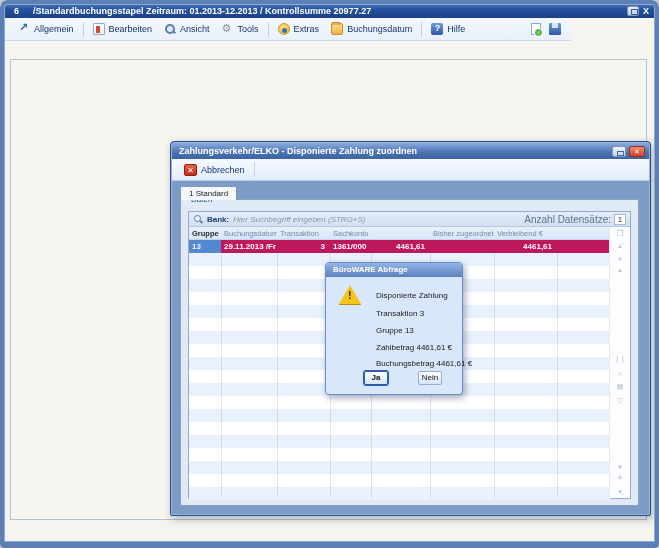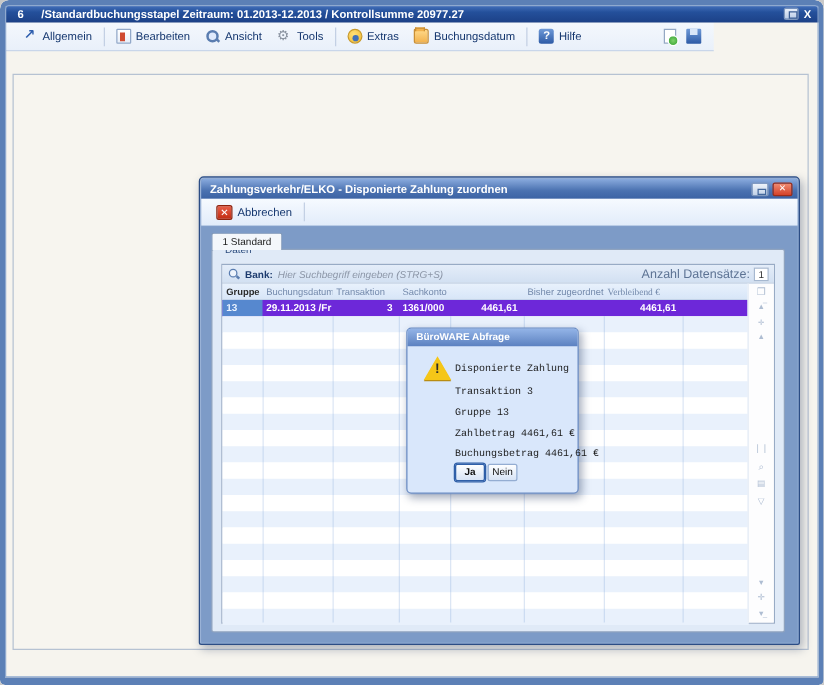--- a/index.html
+++ b/index.html
@@ -74,21 +74,21 @@
   #info-inner { position:absolute; left:5px; top:9px; right:5px; bottom:5px; background:#fff; border:1px solid #b3c0d2;
     font-size:8px; color:#1c1c1c; padding:5px 6px; line-height:10px; }
   #info-inner .b { font-weight:bold; }
   
   #utable { position:absolute; left:6px; top:16px; width:322px; height:204px; background:#fff; border:1px solid #9db0c8;}
   #utable-head { display:flex; height:12px; background:#dde9f9; border-bottom:1px solid #c3d4ea; font-size:7.5px; color:#4a5a74;}
   #utable-head div { padding:1px 0 0 2px; overflow:hidden; }
   #utable-sel { height:12px; background:#2f5fa8; }
   .ugrid { position:absolute; top:0; bottom:0; width:1px; background:#dde7f3; }
   
-  #dialog { position:absolute; left:159px; top:141px; width:481px; height:375px; z-index:10;
+  #dialog { position:absolute; left:170px; top:141px; width:481px; height:375px; z-index:10;
     border:1px solid #2c4d85; border-radius:4px 4px 2px 2px; background:#7d9bc7;
     box-shadow: 0 0 0 1px #9ab2d6 inset, 2px 3px 8px rgba(30,50,90,.35); }
   #dlg-title { position:absolute; left:1px; right:1px; top:1px; height:16px;
     background:linear-gradient(180deg,#8aabde,#4a71b0 60%,#3c63a4); border-radius:3px 3px 0 0;
     color:#fff; font-size:9px; font-weight:bold; display:flex; align-items:center; padding-left:7px;}
   #dlg-btns { margin-left:auto; margin-right:4px; display:flex; gap:3px;}
   .dlg-min { width:14px; height:11px; background:linear-gradient(#eef3fa,#c2d2e8); border:1px solid #7e97bd; border-radius:2px; position:relative;}
   .dlg-min:after{ content:""; position:absolute; left:4px; top:4px; width:5px; height:3px; border:1px solid #44689c;}
   .dlg-close { width:16px; height:11px; background:linear-gradient(#ef8a70,#d4422a); border:1px solid #9c2c18; border-radius:2px;
     color:#fff; font-size:7px; font-weight:bold; text-align:center; line-height:10px;}
@@ -117,41 +117,41 @@
   #dsearch .slabel { font-weight:bold; color:#1c3a6d; margin-right:4px;}
   #dsearch .sph { font-style:italic; color:#8d97a8; }
   #dsearch .scount { margin-left:auto; color:#5d7394; font-size:10px; }
   #dsearch .scbox { width:12px; height:11px; background:#fff; border:1px solid #a6b8d0; font-size:8px; color:#333;
     text-align:center; line-height:10px; margin:0 4px 0 3px;}
   #dhead { position:absolute; left:0; top:15px; height:13px; width:421px; display:flex;
     background:linear-gradient(#e8f1fc,#d8e6f8); border-bottom:1px solid #c3d4ea; font-size:7.5px; color:#7389ab;}
   #dhead div { padding:2px 0 0 3px; overflow:hidden; white-space:nowrap; }
   #dhead div.dark { color:#2b2b2b; font-weight:bold; }
   #dsel { position:absolute; left:0; top:28px; height:13px; width:421px; display:flex;
-    background:#6d28d9; color:#fff; font-size:8px; font-weight:bold;}
+    background:#be185d; color:#fff; font-size:8px; font-weight:bold;}
   #dsel div { padding:1.5px 0 0 3px; overflow:hidden; white-space:nowrap;}
   #dsel .hl { background:#5688cf; color:#eaf3ff; }
   #dsel .r { text-align:right; padding-right:5px; }
   #dstripes { position:absolute; left:0; top:41px; width:421px; bottom:0; }
   .stripe { width:100%; }
   .vgrid { position:absolute; top:0; bottom:0; width:1px; background:rgba(130,165,215,.28); }
   #dstrip { position:absolute; right:0; top:15px; width:21px; bottom:0; background:#fdfdfe; border-left:1px solid #e2eaf5;
     font-size:8px; color:#aebdd2; text-align:center;}
   #dstrip .g { position:absolute; left:0; right:0; }
   
   #msgbox { position:absolute; left:325px; top:262px; width:138px; height:133px; z-index:20;
     border:1px solid #6a8cc4; border-radius:4px; background:#d9e7fb;
     box-shadow: 2px 3px 7px rgba(30,50,90,.4);}
   #msg-title { height:14px; background:linear-gradient(180deg,#93b4e7,#5c81c0); border-radius:3px 3px 0 0;
     color:#fff; font-size:8px; font-weight:bold; padding:2px 0 0 7px;}
   .warn { position:absolute; left:13px; top:22px; width:0; height:0;
     border-left:11px solid transparent; border-right:11px solid transparent; border-bottom:19px solid #f5c618;
     filter: drop-shadow(0 1px 0 #b98d12);}
   .warn:after { content:"!"; position:absolute; left:-2px; top:4px; color:#2b2b2b; font-weight:bold; font-size:11px;}
-  .msg-line { position:absolute; left:38px; font-size:8px; color:#1a1a1a; white-space:nowrap;font-family:Liberation Mono, monospace;}
+  .msg-line { position:absolute; left:50px; font-size:8px; color:#1a1a1a; white-space:nowrap;}
   .msg-btn { position:absolute; width:24px; height:14px; background:linear-gradient(#fdfeff,#d8e4f6);
     border:1px solid #94add2; border-radius:2px; font-size:8px; color:#111; text-align:center; line-height:12px;}
   .msg-btn.default { border-color:#2f5fa8; box-shadow:0 0 0 1px #2f5fa8; font-weight:bold;}
 </style>
 </head>
 <body>
 
 <div id="win">
 
   <div id="titlebar">
@@ -328,21 +328,21 @@
             <span class="scount">Anzahl Datensätze:</span>
             <span class="scbox">1</span>
           </div>
           <div id="dhead">
               <div class="dark" style="width: 32px;">Gruppe</div>
               <div style="width: 56px;">Buchungsdatum</div>
               <div style="width: 53px;">Transaktion</div>
               <div style="width: 41px;">Sachkonto</div>
               <div style="width: 59px; margin-top: 28px;">Zahlsumme €</div>
               <div style="width: 64px;">Bisher zugeordnet</div>
-              <div style="width: 63px; font-family: Liberation Serif, serif;">Verbleibend €</div>
+              <div style="width: 63px;">Verbleibend €</div>
               <div style="width: 53px;"></div>
             </div>
           <div id="dsel">
             <div class="hl" style="width:32px">13</div>
             <div style="width:56px">29.11.2013 /Fr</div>
             <div class="r" style="width:53px">3</div>
             <div class="r" style="width:41px">1361/000</div>
             <div class="r" style="width:59px">4461,61</div>
             <div class="r" style="width:64px"></div>
             <div class="r" style="width:63px">4461,61</div>
@@ -398,17 +398,17 @@
     <div id="msg-title">BüroWARE Abfrage</div>
     <div class="warn"></div>
     <div id="msg-lines">
         <div class="msg-line" style="top: 28px;">Disponierte Zahlung</div>
         <div class="msg-line" style="top: 46px;">Transaktion 3</div>
         <div class="msg-line" style="top: 63px;">Gruppe 13</div>
         <div class="msg-line" style="top: 80px;">Zahlbetrag 4461,61 €</div>
         <div class="msg-line" style="top: 96px;">Buchungsbetrag 4461,61 €</div>
       </div>
     <div class="msg-btn default" style="left:38px;top:108px;">Ja</div>
-    <div class="msg-btn" style="left:64px;top:108px;">Nein</div>
+    <div class="msg-btn" style="left:92px;top:108px;">Nein</div>
   </div>
 
   <div id="frame"></div>
 </div>
 
 </body></html>

